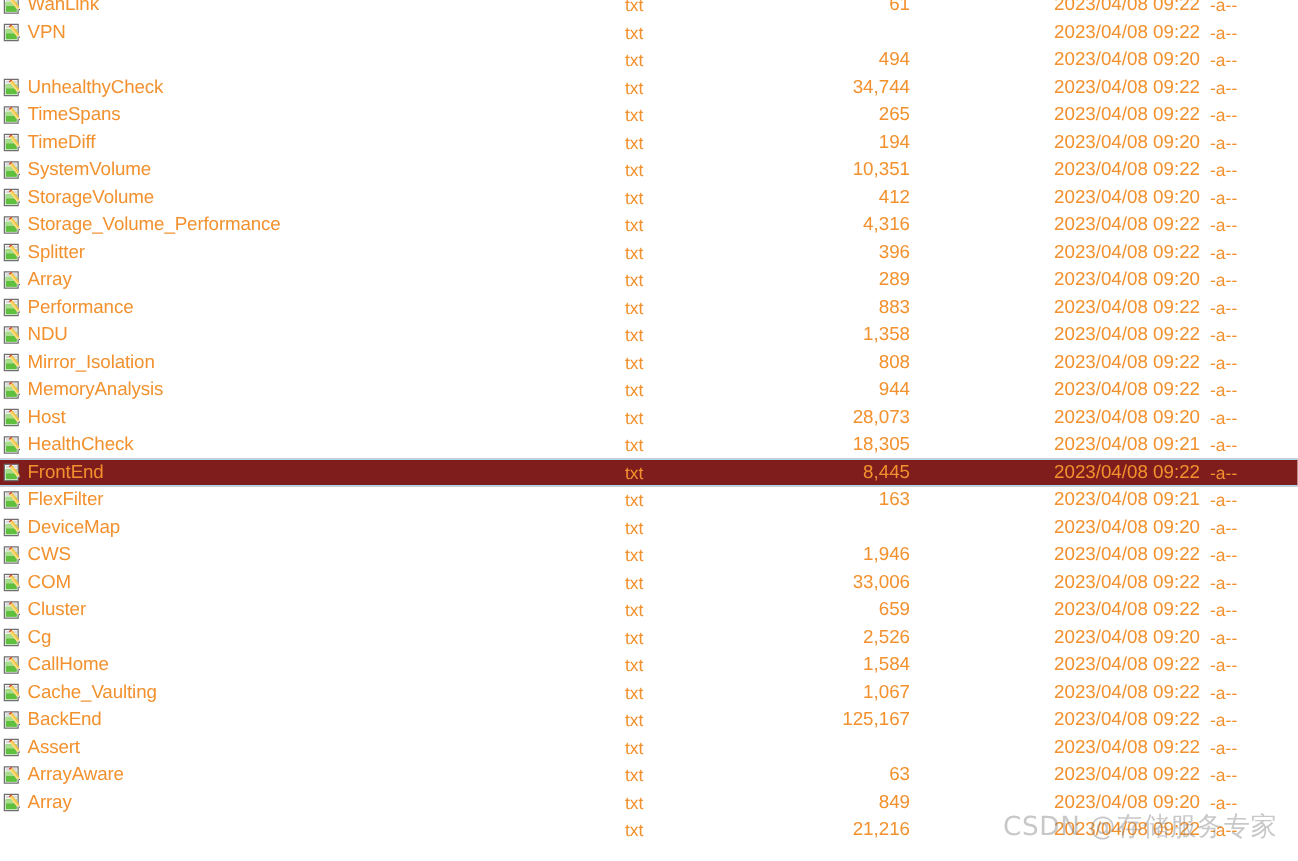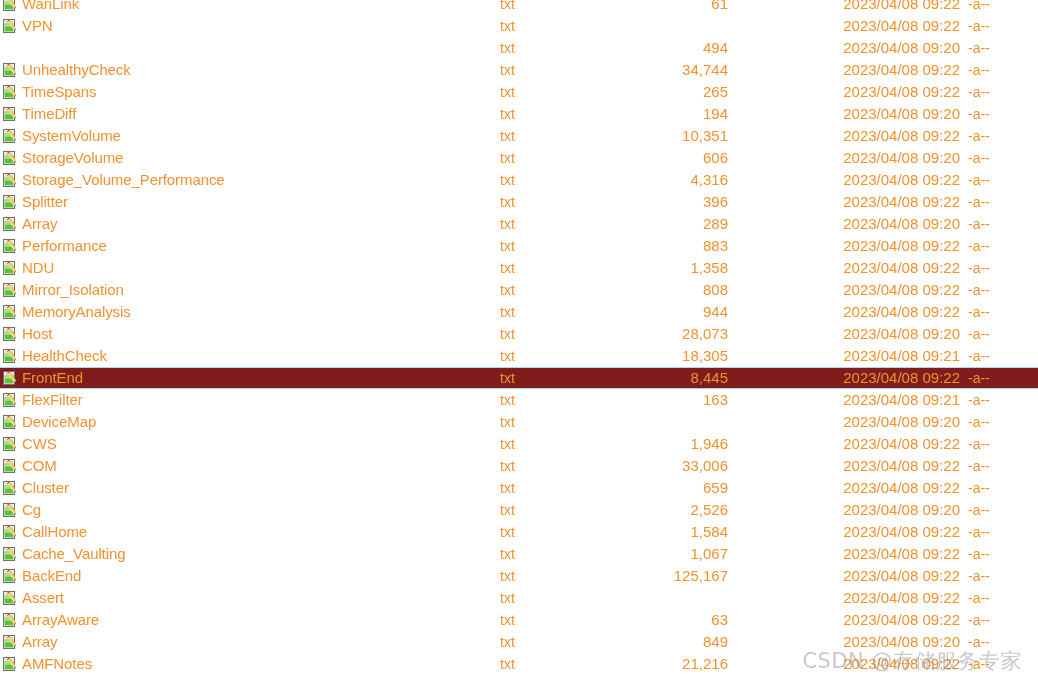--- a/index.html
+++ b/index.html
@@ -281,21 +281,21 @@
               <rect x="9.4" y="1.2" width="1.2" height="9.6" fill="#fde08a"></rect>
               <polygon points="9.4,10.8 12.0,10.8 10.7,13.2" fill="#f0e0c0"></polygon>
               <polygon points="10.1,12.1 11.3,12.1 10.7,13.2" fill="#3a3a3a"></polygon>
               <rect x="9.4" y="0.4" width="2.6" height="1.0" fill="#d83a2a"></rect>
             </g>
           </svg>
         </span>
         <span class="fname">StorageVolume</span>
       </div>
       <div class="c-type">txt</div>
-      <div class="c-len">606</div>
+      <div class="c-len">412</div>
       <div class="c-date">2023/04/08 09:20</div>
       <div class="c-mode">-a--</div>
     </div>
     <div class="row">
       <div class="c-name">
         <span class="ficon">
           <svg width="16" height="16" viewBox="0 0 16 16" xmlns="http://www.w3.org/2000/svg">
             <rect x="1.5" y="1.5" width="11" height="13" fill="#ffffff" stroke="#6f6f6f" stroke-width="1"></rect>
             <rect x="2.5" y="2.5" width="9" height="2.2" fill="#d9d9d9"></rect>
             <rect x="2.5" y="5.4" width="9" height="8.1" fill="#5fbf3f"></rect>
@@ -812,38 +812,20 @@
           </svg>
         </span>
         <span class="fname">Array</span>
       </div>
       <div class="c-type">txt</div>
       <div class="c-len">849</div>
       <div class="c-date">2023/04/08 09:20</div>
       <div class="c-mode">-a--</div>
     </div>
     <div class="row">
-      <div class="c-name">
-        <span class="ficon">
-          <svg width="16" height="16" viewBox="0 0 16 16" xmlns="http://www.w3.org/2000/svg">
-            <rect x="1.5" y="1.5" width="11" height="13" fill="#ffffff" stroke="#6f6f6f" stroke-width="1"></rect>
-            <rect x="2.5" y="2.5" width="9" height="2.2" fill="#d9d9d9"></rect>
-            <rect x="2.5" y="5.4" width="9" height="8.1" fill="#5fbf3f"></rect>
-            <rect x="2.5" y="5.4" width="9" height="3.4" fill="#a9dd8e"></rect>
-            <g transform="rotate(-38 11 8)">
-              <rect x="9.4" y="1.2" width="2.6" height="9.6" fill="#f5c342"></rect>
-              <rect x="9.4" y="1.2" width="1.2" height="9.6" fill="#fde08a"></rect>
-              <polygon points="9.4,10.8 12.0,10.8 10.7,13.2" fill="#f0e0c0"></polygon>
-              <polygon points="10.1,12.1 11.3,12.1 10.7,13.2" fill="#3a3a3a"></polygon>
-              <rect x="9.4" y="0.4" width="2.6" height="1.0" fill="#d83a2a"></rect>
-            </g>
-          </svg>
-        </span>
-        <span class="fname">AMFNotes</span>
-      </div>
       <div class="c-type">txt</div>
       <div class="c-len">21,216</div>
       <div class="c-date">2023/04/08 09:22</div>
       <div class="c-mode">-a--</div>
     </div>
   </div>
 
 <div id="watermark">CSDN @存储服务专家</div>
 
 </body></html>

